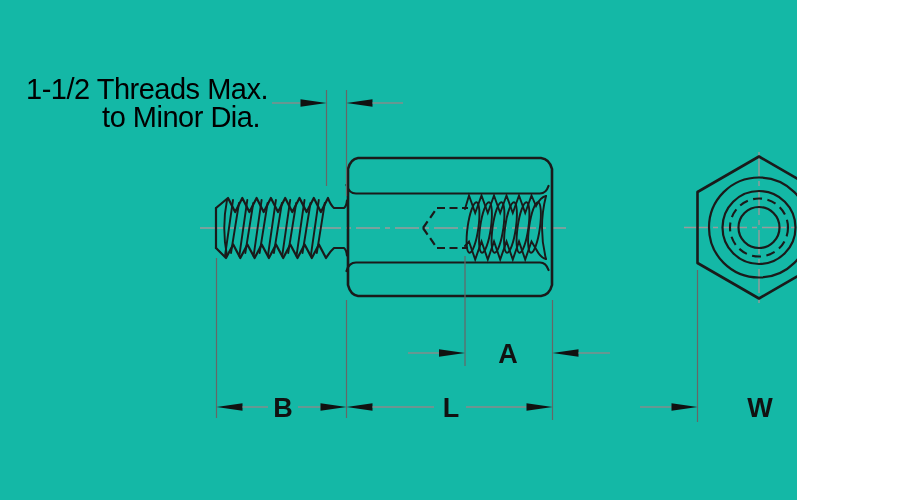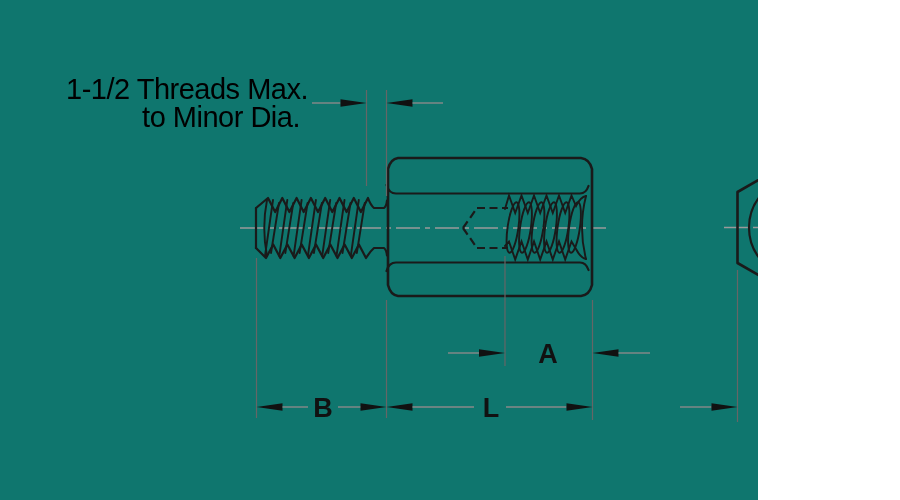--- a/index.html
+++ b/index.html
@@ -1,16 +1,16 @@
 <!DOCTYPE html>
 <html><head>
 <meta charset="utf-8">
 <style>
   html,body{margin:0;padding:0;background:#fff;}
-  .canvas{position:relative;width:718px;height:500px;background:#0f766e;overflow:hidden;padding-left:40px;}
+  .canvas{position:relative;width:797px;height:500px;background:#14b8a6;overflow:hidden;}
   svg{display:block;}
   .o3{stroke:#1a1a1a;stroke-width:2.6;fill:none;stroke-linejoin:round;stroke-linecap:round}
   .o2{stroke:#1a1a1a;stroke-width:2.2;fill:none;stroke-linejoin:round;stroke-linecap:round}
   .t1{stroke:#1a1a1a;stroke-width:1.9;fill:none;stroke-linecap:round}
   .dsh{stroke:#1a1a1a;stroke-width:2.2;fill:none;stroke-dasharray:8 4.5}
   .dshc{stroke:#1a1a1a;stroke-width:2.1;fill:none;stroke-dasharray:9 5.5}
   .cl{stroke:#9a9a9a;stroke-width:1.4;fill:none;stroke-dasharray:24 5 5 5}
   .ext{stroke:#666666;stroke-width:1.2;fill:none}
   .dl{stroke:#8a8a8a;stroke-width:1.4;fill:none}
   .ah{fill:#111111;stroke:none}

